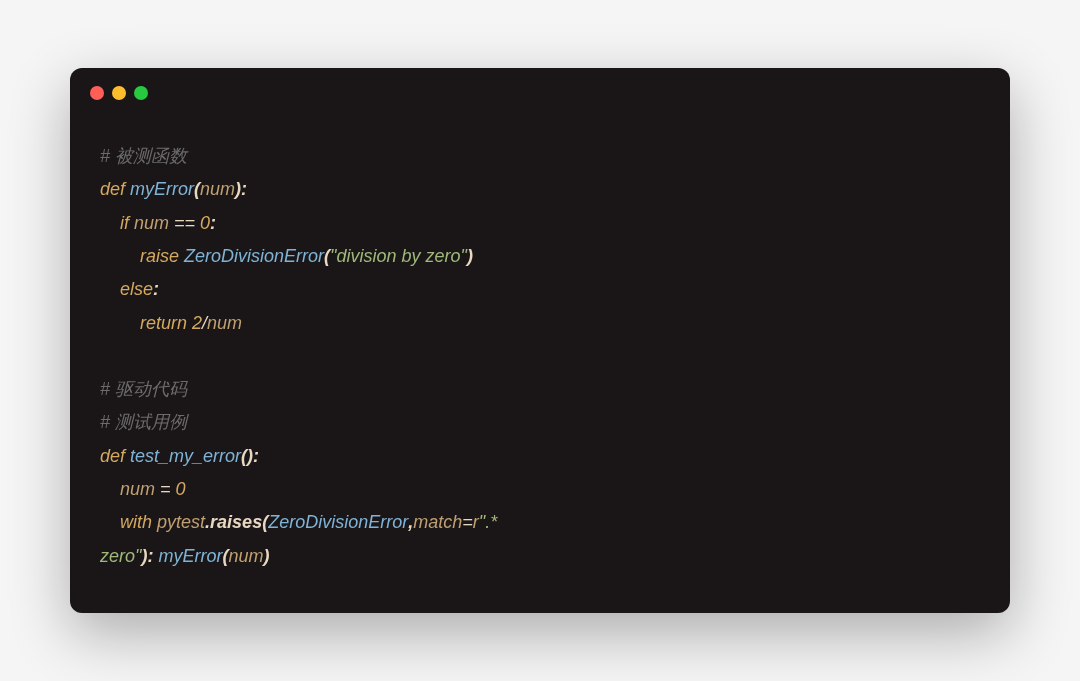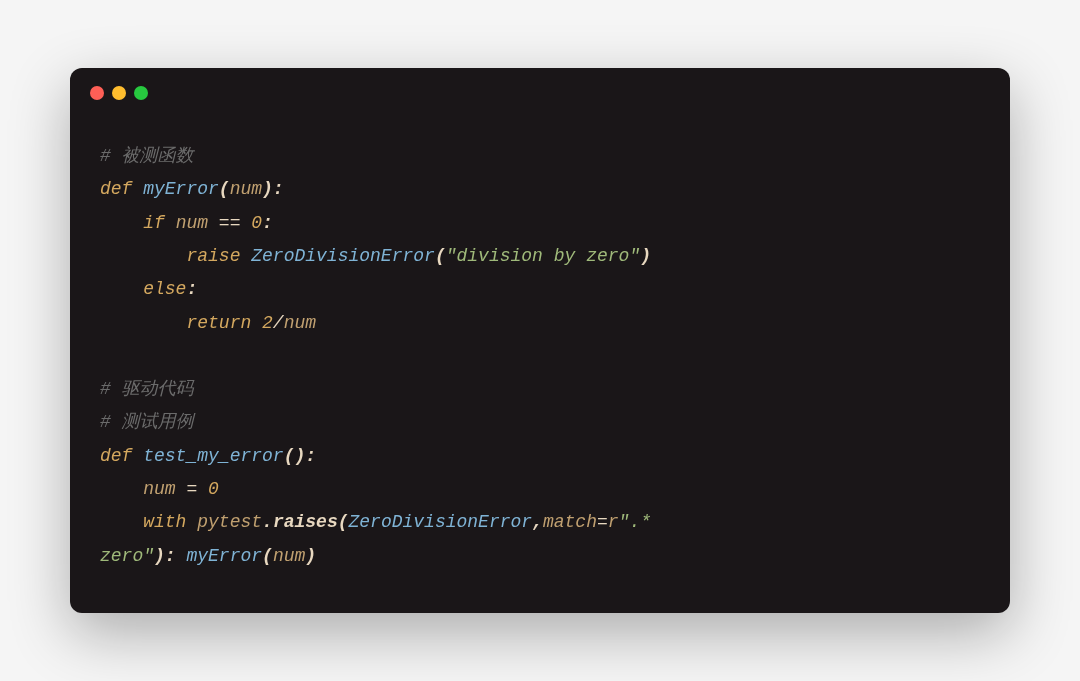--- a/index.html
+++ b/index.html
@@ -30,21 +30,21 @@
     .traffic-light {
       width: 14px;
       height: 14px;
       border-radius: 50%;
     }
     .tl-close { background: #ff5f56; }
     .tl-min { background: #ffbd2e; }
     .tl-max { background: #27c93f; }
     .code-area {
       padding: 30px 30px 40px 30px;
-      font-family: Liberation Mono, monospace;
+      font-family: Liberation Sans, sans-serif;
       font-size: 18px;
       font-style: italic;
       line-height: 1.85;
       white-space: pre;
       color: #e0e0e0;
     }
     .c-comment { color: #6b6b6b; }
     .c-keyword { color: #d4a85f; font-weight: 500; }
     .c-func { color: #7fb3d5; }
     .c-param { color: #c0a070; }

